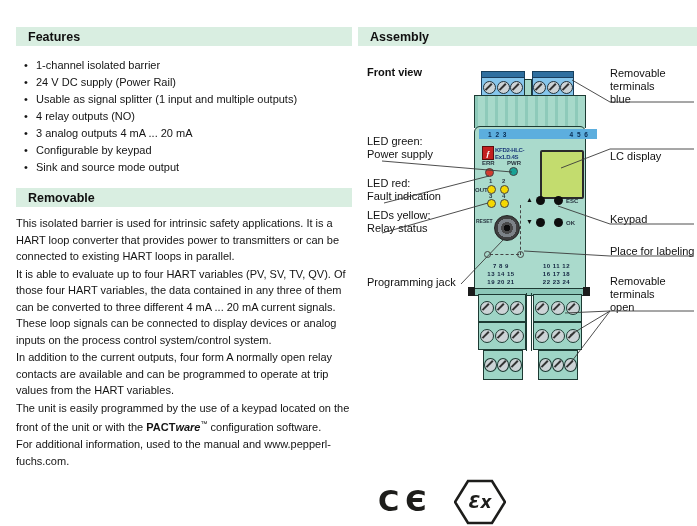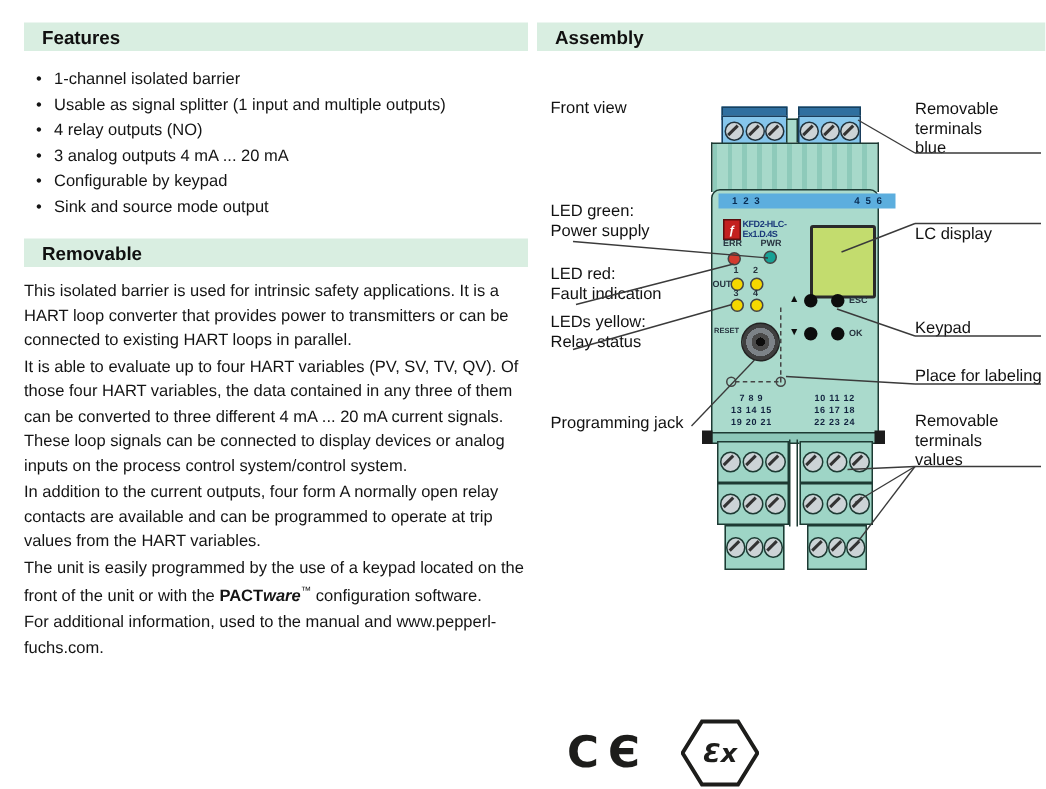--- a/index.html
+++ b/index.html
@@ -3,33 +3,33 @@
 <meta charset="utf-8">
 <style>
   html,body{margin:0;padding:0;background:#fff;}
   .page{position:relative;width:697px;height:526px;background:#fff;overflow:hidden;
         font-family:"Liberation Sans",sans-serif;color:#111;}
   .abs{position:absolute;}
 
   
   .col-left{position:absolute;left:16px;top:15px;width:336px;}
   .bar{height:19px;background:#d9eee1;display:flex;align-items:center;padding-left:12px;
-       font-size:12.5px;font-weight:bold;color:#101010;}
+       font-size:12.5px;font-weight:bold;color:#101010;margin-top:12px;}
   ul.features{list-style:none;margin:11px 0 0 0;padding:0 0 0 20px;}
   ul.features li{font-size:11px;line-height:17px;position:relative;color:#141414;}
   ul.features li::before{content:"•";position:absolute;left:-12px;top:0;}
   .bar.function{margin-top:12px;}
   .col-left p{font-size:11px;line-height:16.5px;margin:0 0 1px 0;color:#141414;}
   .col-left p.first{margin-top:8px;}
   .p4 sup{font-size:7px;}
 
   
   .col-right{position:absolute;left:348px;top:0;width:349px;height:498px;}
   .bar.assembly{position:absolute;left:10px;top:15px;width:332px;}
-  .front-view{position:absolute;left:19px;top:66px;font-size:11px;font-weight:normal;}
+  .front-view{position:absolute;left:19px;top:66px;font-size:11px;font-weight:bold;}
   .callout{position:absolute;font-size:11px;line-height:13px;color:#111;}
 
   
   .cap{height:7px;background:#2f6fa0;border:1px solid #17405e;}
   .tb-blue{background:#86c6ec;border:1px solid #1a3d5c;}
   .tb-green{background:#9ed5c6;border:1.5px solid #1d3a33;}
   .ribs{background:repeating-linear-gradient(90deg,#8ecaba 0 3px,#a7d9ca 3px 10px);
         border:1.5px solid #1d3a33;border-bottom:none;}
   .panel{background:#aadacc;border:1.5px solid #1d3a33;border-radius:6px 6px 0 0;}
   .strip{background:#5caede;display:flex;justify-content:space-between;align-items:center;
@@ -64,20 +64,21 @@
 <body>
 
 <div class="page">
 
   <div class="col-left">
     <div class="bar">
       <span>Features</span>
     </div>
     <ul class="features">
       <li>1-channel isolated barrier</li>
+      <li>24 V DC supply (Power Rail)</li>
       <li>Usable as signal splitter (1 input and multiple outputs)</li>
       <li>4 relay outputs (NO)</li>
       <li>3 analog outputs 4 mA ... 20 mA</li>
       <li>Configurable by keypad</li>
       <li>Sink and source mode output</li>
     </ul>
     <div class="bar function">
       <span>Removable</span>
     </div>
     <p class="first">This isolated barrier is used for intrinsic safety applications. It is a HART loop converter that provides power to transmitters or can be connected to existing HART loops in parallel.</p>
@@ -216,21 +217,21 @@
       <div>Removable</div>
       <div>terminals</div>
       <div>blue</div>
     </div>
     <div class="callout" style="left:262px;top:150px;">LC display</div>
     <div class="callout" style="left:262px;top:213px;">Keypad</div>
     <div class="callout" style="left:262px;top:245px;">Place for labeling</div>
     <div class="callout" style="left:262px;top:275px;">
       <div>Removable</div>
       <div>terminals</div>
-      <div>values</div>
+      <div>open</div>
     </div>
 
     <svg class="lines" width="349" height="526" viewBox="0 0 349 526">
       <g stroke="#3a3a3a" stroke-width="0.9" fill="none">
         <line x1="224" y1="80" x2="262" y2="102"></line>
           <line x1="262" y1="102" x2="346" y2="102"></line>
         <line x1="213" y1="168" x2="262" y2="149"></line>
           <line x1="262" y1="149" x2="346" y2="149"></line>
         <line x1="210" y1="206" x2="262" y2="224"></line>
           <line x1="262" y1="224" x2="346" y2="224"></line>

